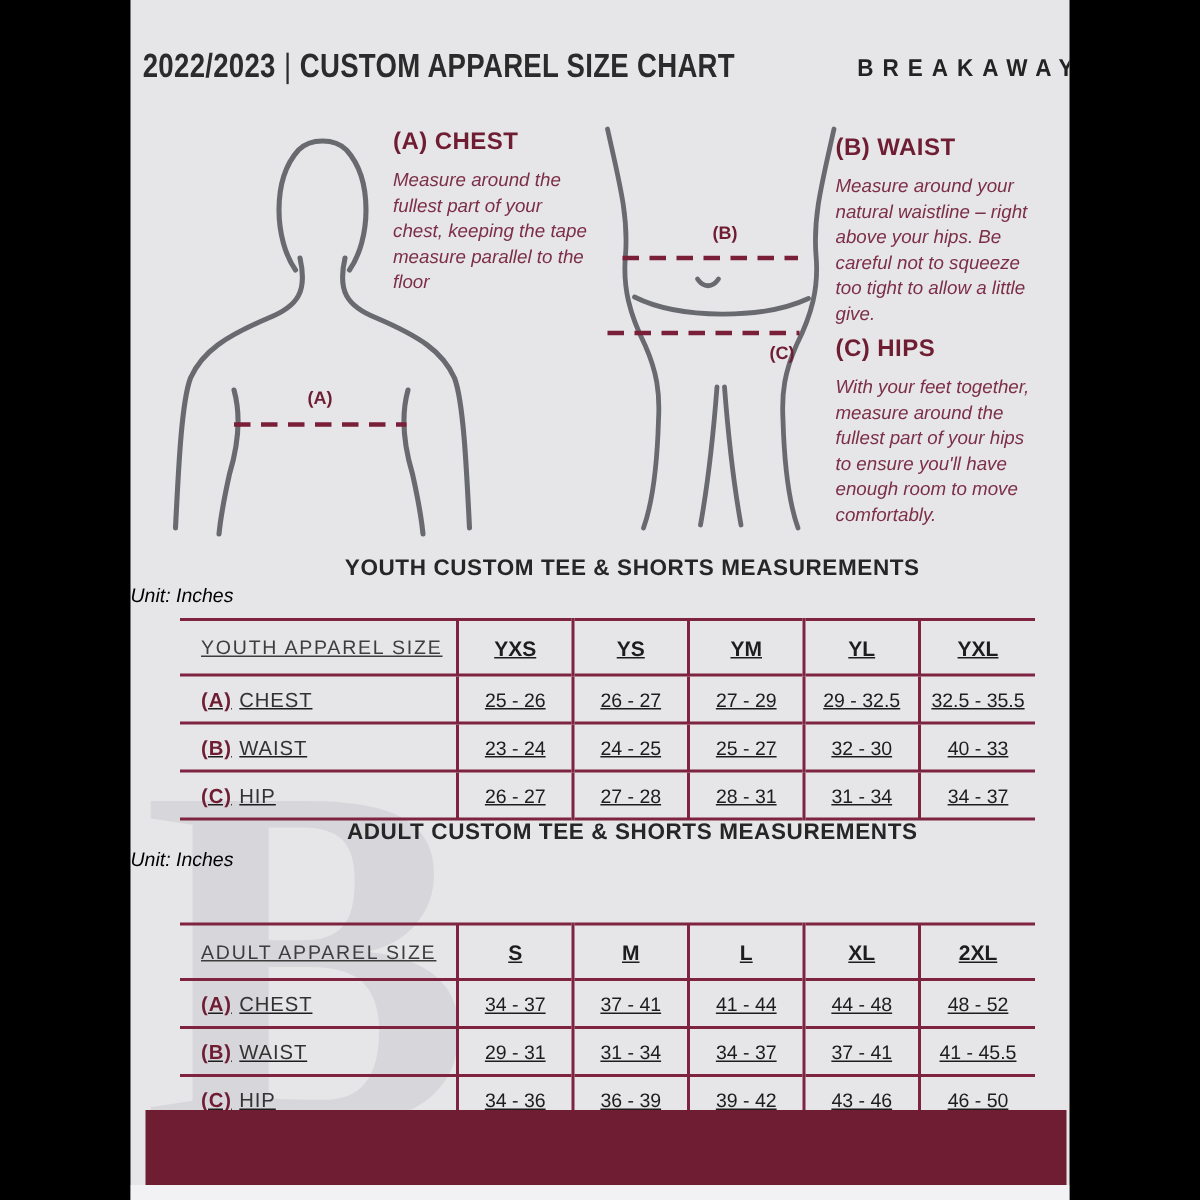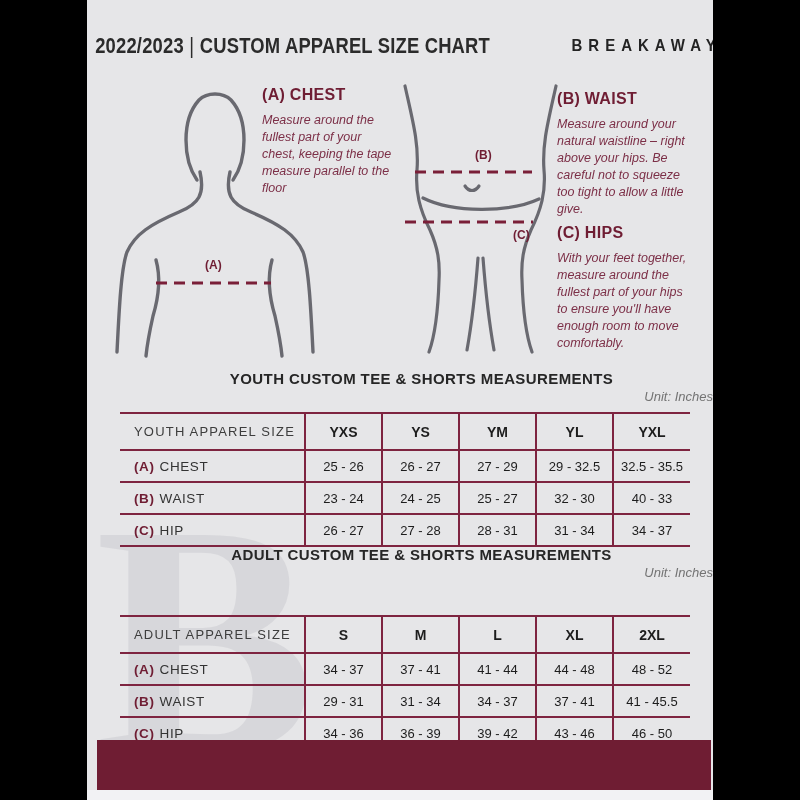--- a/index.html
+++ b/index.html
@@ -32,36 +32,36 @@
   .guide{position:absolute;width:138px;}
   .guide h3{margin:0 0 8px 0;font-size:16px;font-weight:700;color:#6f1d33;letter-spacing:0.3px;}
   .guide p{margin:0;font-size:12.5px;line-height:17px;font-style:italic;color:#7c2f47;}
   .guide-chest{left:175px;top:8px;width:134px;}
   .guide-waist{left:470px;top:12px;}
   .guide-hips{left:470px;top:146px;}
 
   
   .section-title{position:absolute;left:0;width:669px;text-align:center;font-size:15px;font-weight:700;
     color:#262626;letter-spacing:0.4px;z-index:2;}
-  .section-unit{position:absolute;left:0;width:626px;text-align:right;font-size:13px;font-style:italic;
-    color:#737373;z-index:2;}
+  .section-unit{position:absolute;left:0;width:626px;text-align:left;font-size:13px;font-style:italic;
+    color:#000000;z-index:2;}
   .yt-title{top:370px;} .yt-unit{top:389px;}
   .at-title{top:546px;} .at-unit{top:565px;}
   .size-table{position:absolute;left:33px;width:570px;border-collapse:collapse;table-layout:fixed;
     z-index:2;}
   .yt-table{top:412px;} .at-table{top:588px;margin-top:27px;}
   .size-table col.c0{width:185px;} .size-table col.c{width:77px;}
   .size-table tr{height:32px;}
   .size-table thead tr{height:37px;}
   .size-table{border-top:2px solid #7e2440;border-bottom:2px solid #7e2440;}
   .size-table thead tr{border-bottom:2px solid #7e2440;}
   .size-table tbody tr{border-bottom:2px solid #7e2440;}
   .size-table tbody tr:last-child{border-bottom:none;}
   .size-table th + th, .size-table td + td{border-left:2px solid #7e2440;}
-  .size-table th, .size-table td{text-align:center;vertical-align:middle;padding:0;}
+  .size-table th, .size-table td{text-align:center;vertical-align:middle;padding:0;text-decoration:underline;}
   .size-table th{font-size:14px;font-weight:700;color:#1d1d1d;}
   .size-table th.rowhead{font-size:13px;font-weight:400;color:#3d3d3d;letter-spacing:1.2px;
     text-align:left;padding-left:14px;}
   .size-table td{font-size:13px;color:#1d1d1d;}
   .size-table td.rowlabel{text-align:left;padding-left:14px;font-size:13.5px;letter-spacing:0.6px;}
   .pfx{font-weight:700;color:#6f1d33;margin-right:5px;}
   .lbl{color:#333;}
 
   
   .footer-bar{position:absolute;left:10px;top:740px;width:614px;height:50px;background:#6f1d33;z-index:4;}

